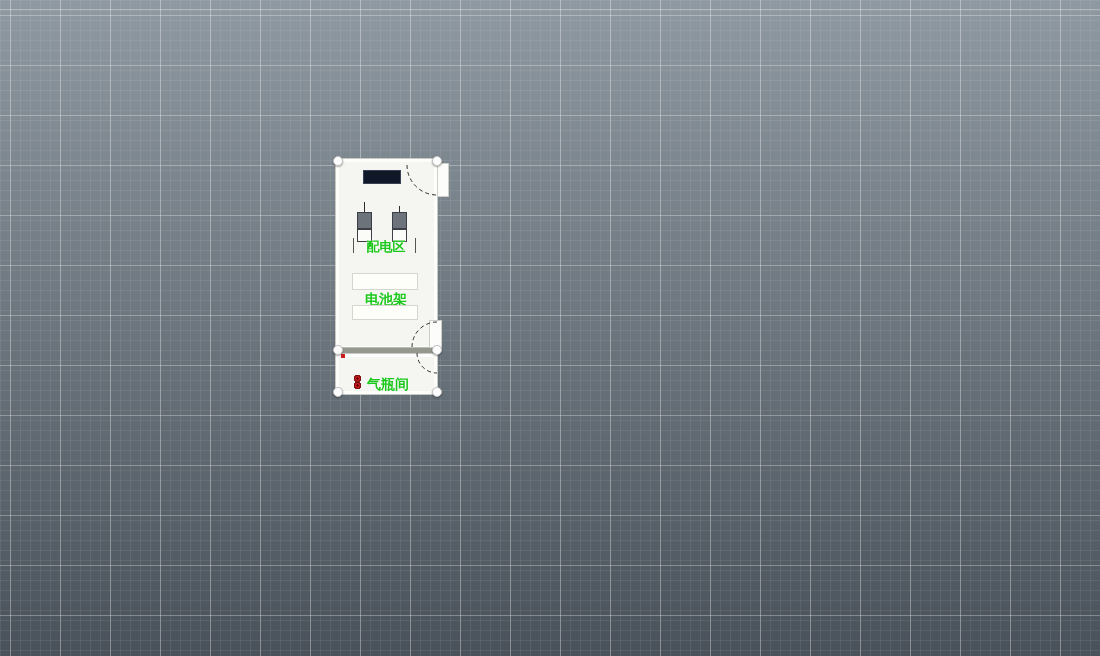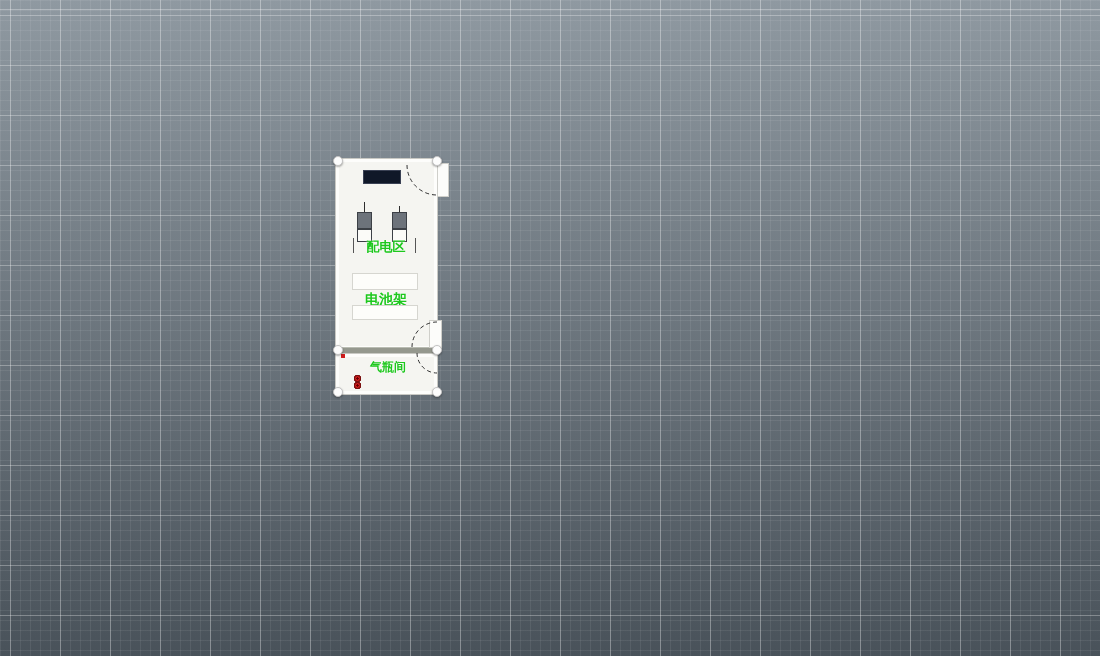--- a/index.html
+++ b/index.html
@@ -30,21 +30,21 @@
   .cab .cab-bot{position:absolute;left:0;top:17px;width:100%;height:13px;background:#fbfbf8;border:1.5px solid #3c4046;}
   .cab-l{left:22px;top:54px;} .cab-r{left:57px;top:54px;}
   .stem{width:1px;background:#2e2e2e;}
   .stem-l{left:29px;top:44px;height:10px;} .stem-r{left:64px;top:48px;height:6px;}
   .tick{width:1px;height:15px;background:#555;}
   .tick-l{left:18px;top:80px;} .tick-r{left:80px;top:80px;}
   .label{font-size:13px;line-height:1;white-space:nowrap;text-align:center;font-weight:bold;
          text-shadow:0 0 2px rgba(255,255,255,0.8);}
   .label.dist{left:14px;top:82px;width:74px;}
   .label.batt{left:14px;top:134px;width:74px;font-size:14px;}
-  .label.gasl{left:16px;top:203px;width:74px;font-size:12px;}
+  .label.gasl{left:16px;top:219px;width:74px;font-size:14px;}
   .rack{background:#fdfdfa;border:1px solid #d6d6d0;}
   .rack1{left:17px;top:115px;width:66px;height:17px;}
   .rack2{left:17px;top:147px;width:66px;height:15px;}
   .door-leaf{background:#fcfcfa;border:1px solid #cfcfca;}
   .door-top{left:102px;top:5px;width:12px;height:34px;}
   .door-mid{left:94px;top:162px;width:13px;height:28px;}
   .swing-svg{left:0;top:0;width:120px;height:240px;overflow:visible;}
   .handle{width:10px;height:10px;border-radius:50%;background:#fdfdfd;border:1px solid #c3c3c3;
           box-shadow:0 1px 2px rgba(0,0,0,0.35);}
   .h1{left:-2px;top:-2px;} .h2{left:97px;top:-2px;}

